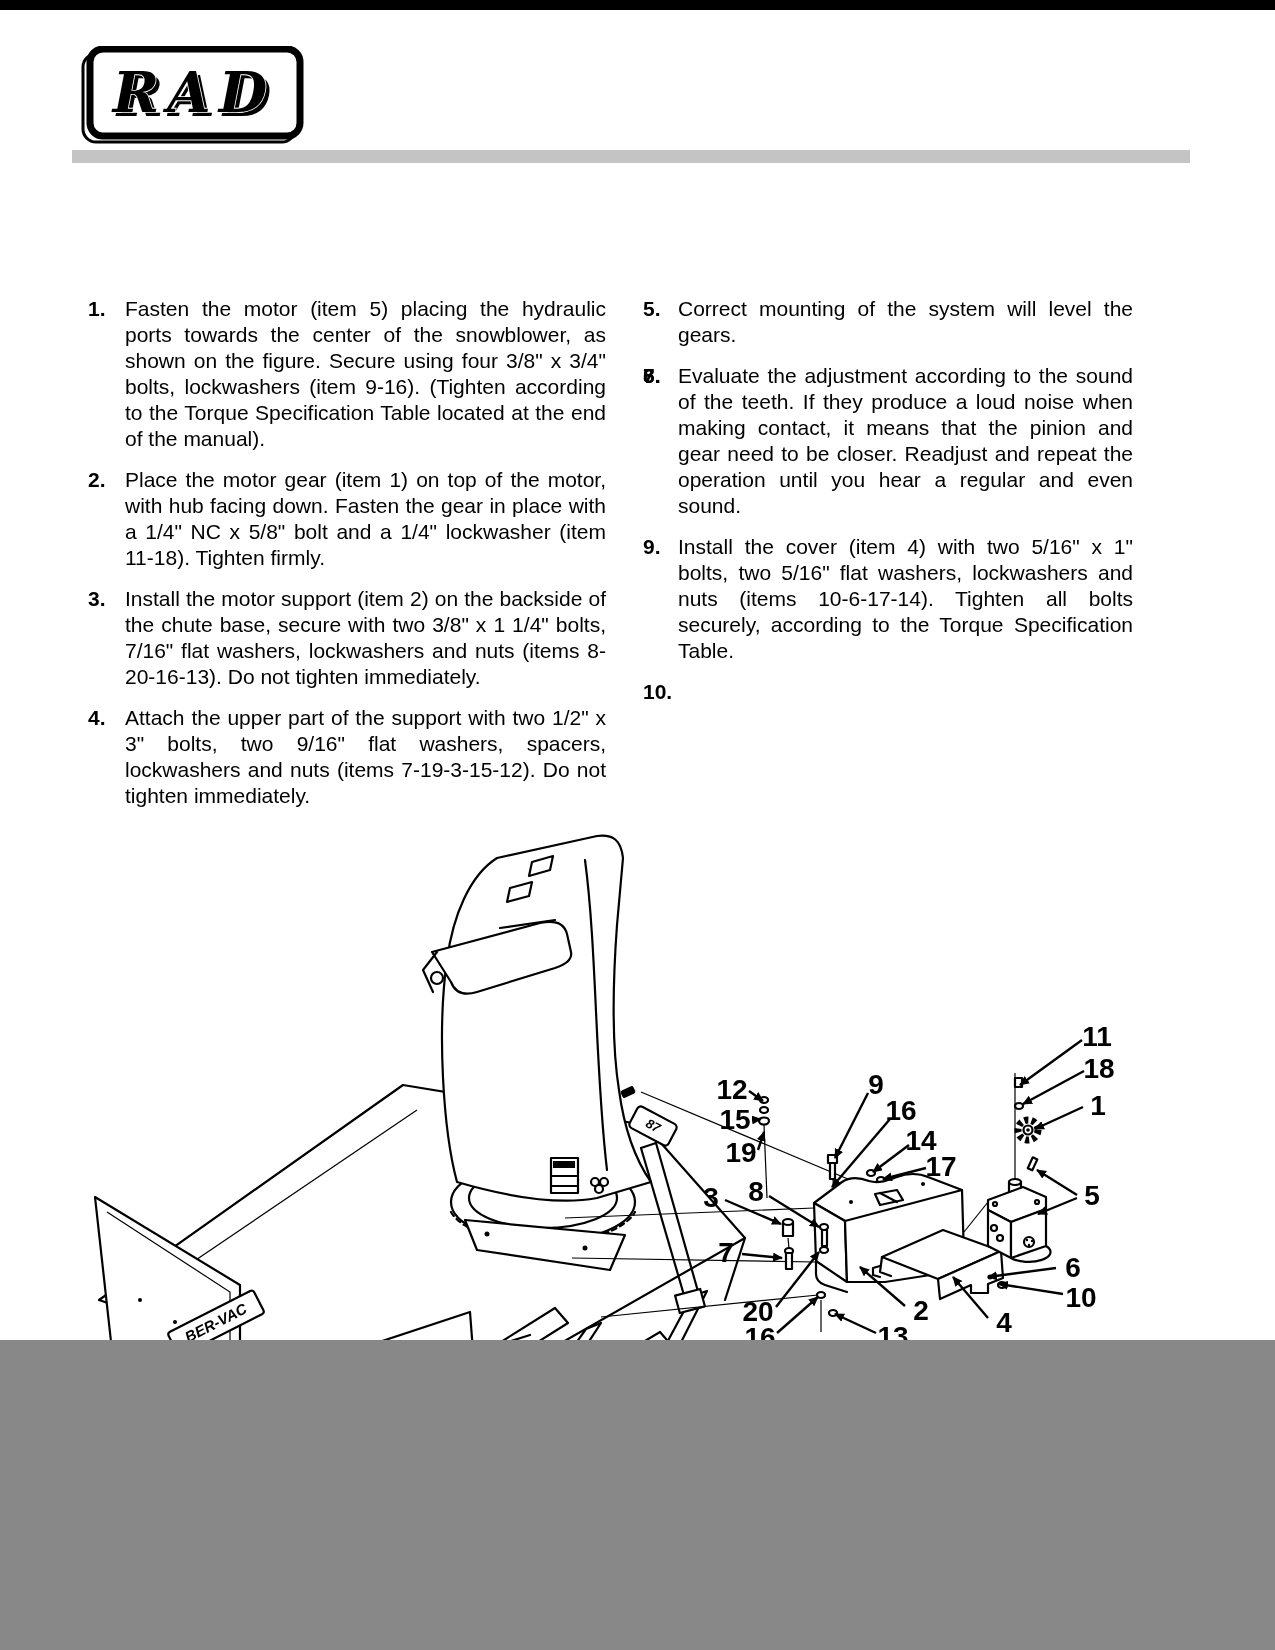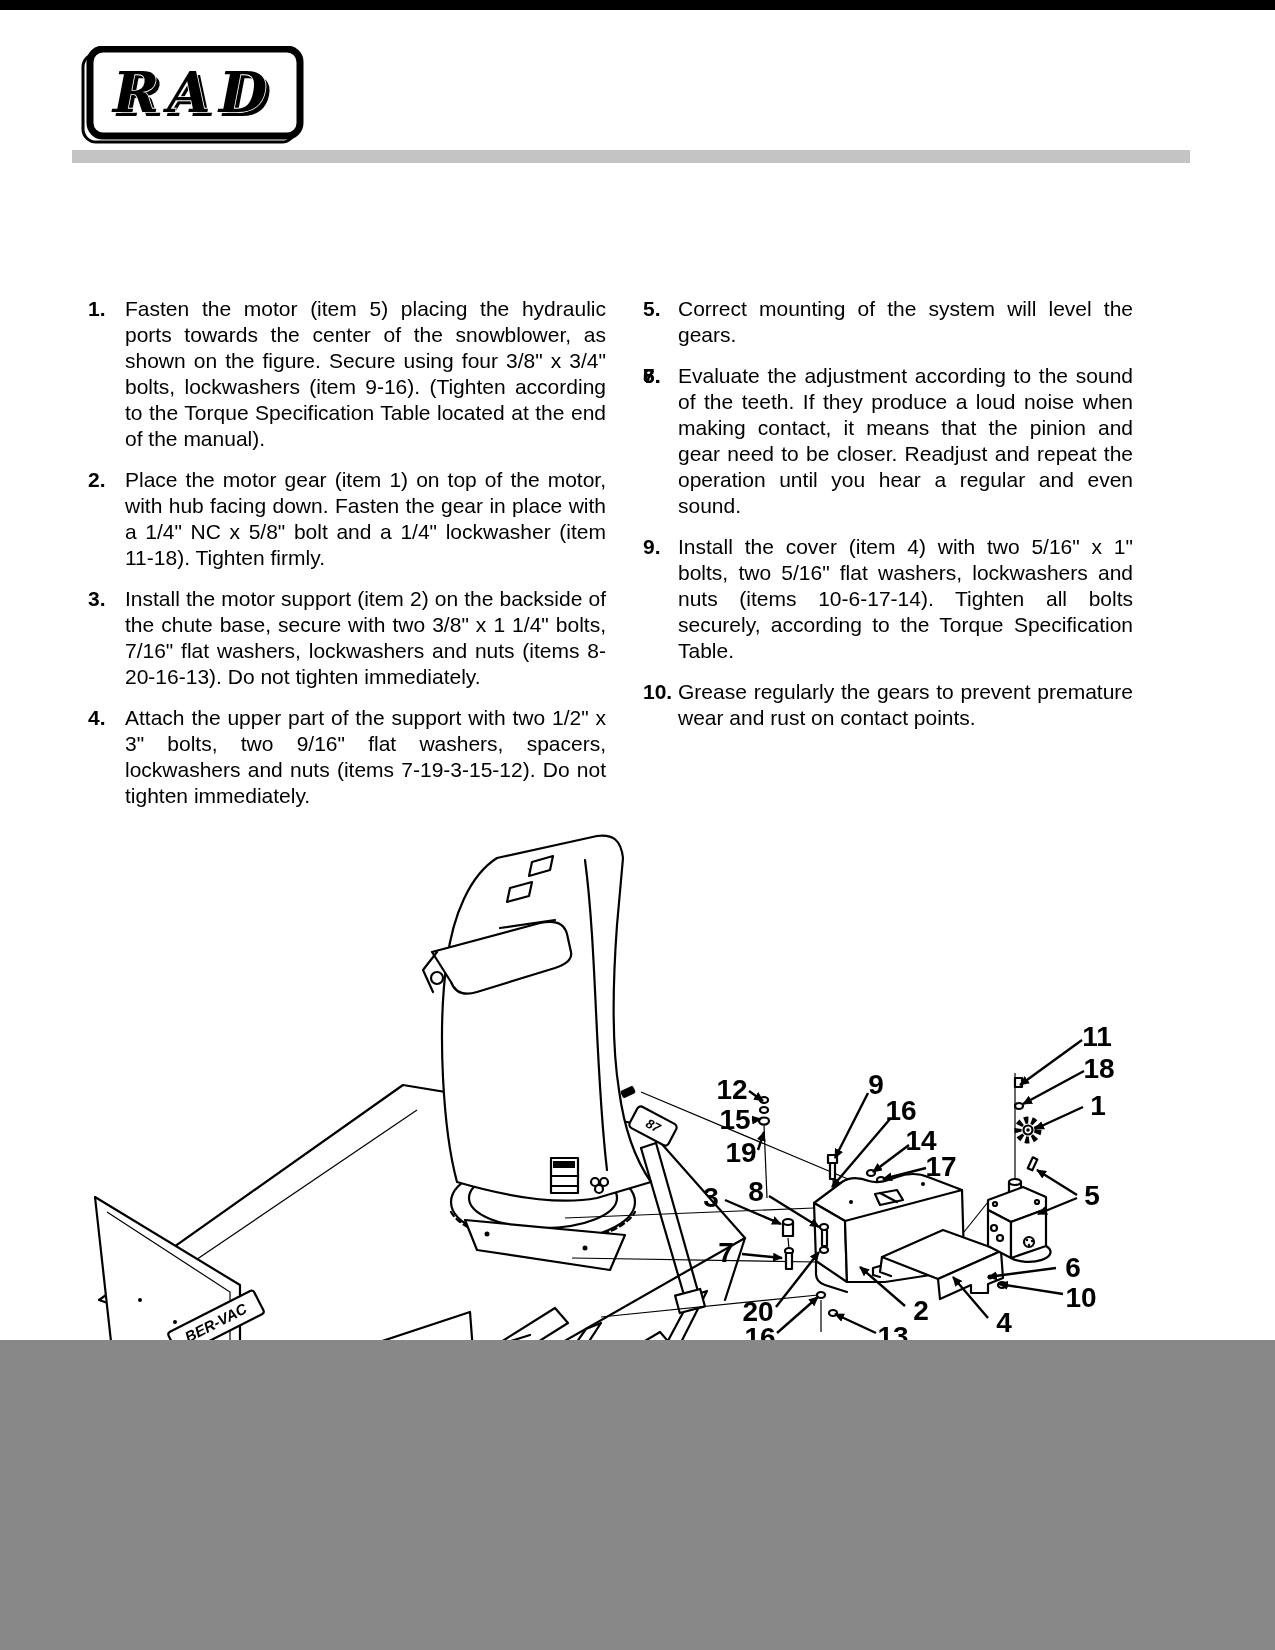--- a/index.html
+++ b/index.html
@@ -59,21 +59,21 @@
     <div class="item"><span class="num">3.</span><span>Install the motor support (item 2) on the backside of the chute base, secure with two 3/8" x 1 1/4" bolts, 7/16" flat washers, lockwashers and nuts (items 8-20-16-13). Do not tighten immediately.</span></div>
     <div class="item"><span class="num">4.</span><span>Attach the upper part of the support with two 1/2" x 3" bolts, two 9/16" flat washers, spacers, lockwashers and nuts (items 7-19-3-15-12). Do not tighten immediately.</span></div>
   </div>
 
   <div class="col col-right">
     <div class="item"><span class="num">5.</span><span>Correct mounting of the system will level the gears.</span></div>
     <div class="item"><span class="num">6.</span></div>
     <div class="item"><span class="num">7.</span></div>
     <div class="item"><span class="num">8.</span><span>Evaluate the adjustment according to the sound of the teeth. If they produce a loud noise when making contact, it means that the pinion and gear need to be closer. Readjust and repeat the operation until you hear a regular and even sound.</span></div>
     <div class="item"><span class="num">9.</span><span>Install the cover (item 4) with two 5/16" x 1" bolts, two 5/16" flat washers, lockwashers and nuts (items 10-6-17-14). Tighten all bolts securely, according to the Torque Specification Table.</span></div>
-    <div class="item"><span class="num">10.</span><span>Grease regularly the gears to prevent premature wear and rust on contact points.</span></div>
+    <div class="item"><span class="num">10.</span></div>
   </div>
 
   <svg class="diagram" viewBox="0 0 1105 715">
     <defs>
       <marker id="arrow" markerWidth="11" markerHeight="9" refX="9" refY="4.5" orient="auto" markerUnits="userSpaceOnUse">
         <path d="M0,0 L10,4.5 L0,9 z" fill="#000"></path>
       </marker>
     </defs>
 
     <g>

